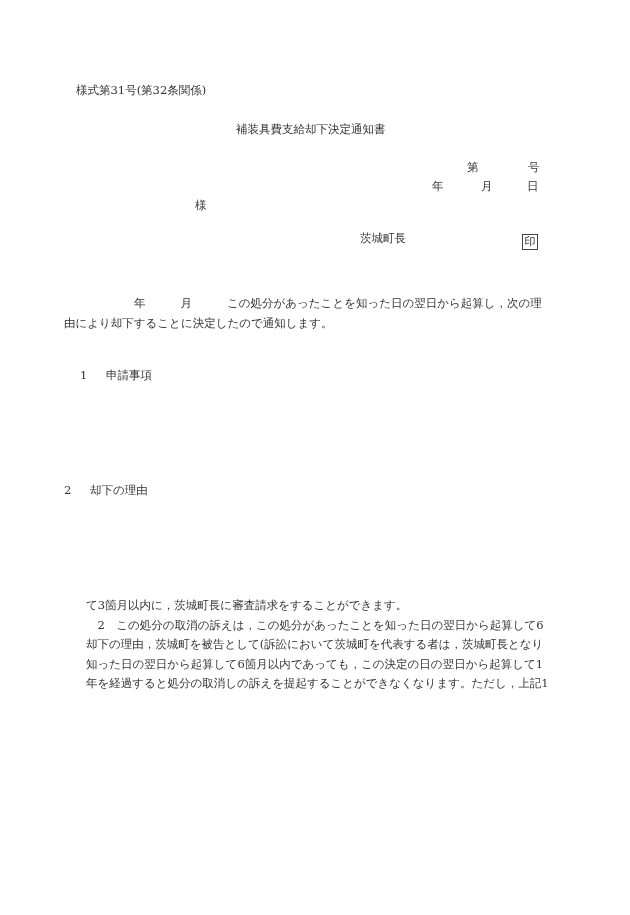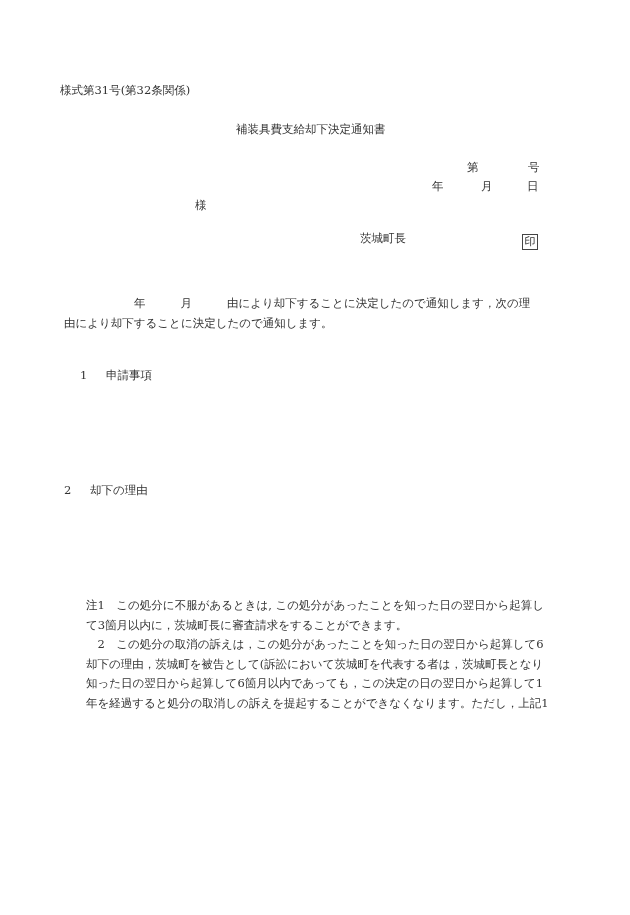--- a/index.html
+++ b/index.html
@@ -14,21 +14,21 @@
       overflow: hidden;
       font-family: "DejaVu Serif", "Liberation Serif", serif;
       color: #333333;
       font-size: 11.5px;
     }
     .abs {
       position: absolute;
       white-space: nowrap;
       line-height: 1;
     }
-    .form-number { left: 60px; top: 85px; }
+    .form-number { left: 76px; top: 85px; }
     .doc-title { left: 236px; top: 124px; }
     .num-dai { left: 467px; top: 162px; }
     .num-go { left: 528px; top: 162px; }
     .date-year { left: 432px; top: 181px; }
     .date-month { left: 481px; top: 181px; }
     .date-day { left: 527px; top: 181px; }
     .recipient-sama { left: 195px; top: 200px; }
     .issuer { left: 360px; top: 233px; }
     .seal {
       left: 522px;
@@ -77,28 +77,27 @@
 <div class="abs date-year">年</div>
 <div class="abs date-month">月</div>
 <div class="abs date-day">日</div>
 
 <div class="abs recipient-sama">様</div>
 
 <div class="abs issuer">茨城町長</div>
 <div class="abs seal">印</div>
 
 <div class="body-text">
-  <span class="line"><span class="indent-yr"></span><span>年</span><span class="gap-mo"></span><span>月</span><span class="gap-day"></span><span>由により却下することに決定したので通知します，次の理</span></span>
+  <span class="line"><span class="indent-yr"></span><span>年</span><span class="gap-mo"></span><span>月</span><span class="gap-day"></span><span>この処分があったことを知った日の翌日から起算し，次の理</span></span>
   <span class="line">由により却下することに決定したので通知します。</span>
 </div>
 
 <div class="abs section-1"><span class="sec-num">1</span><span>申請事項</span></div>
 
 <div class="abs section-2"><span class="sec-num">2</span><span>却下の理由</span></div>
 
 <div class="notes">
-  <span class="line">注1　この処分に不服があるときは, この処分があったことを知った日の翌日から起算し</span>
   <span class="line">て3箇月以内に，茨城町長に審査請求をすることができます。</span>
   <span class="line">　2　この処分の取消の訴えは，この処分があったことを知った日の翌日から起算して6</span>
   <span class="line">却下の理由，茨城町を被告として(訴訟において茨城町を代表する者は，茨城町長となり</span>
   <span class="line">知った日の翌日から起算して6箇月以内であっても，この決定の日の翌日から起算して1</span>
   <span class="line">年を経過すると処分の取消しの訴えを提起することができなくなります。ただし，上記1</span>
 </div>
 
 </body></html>

